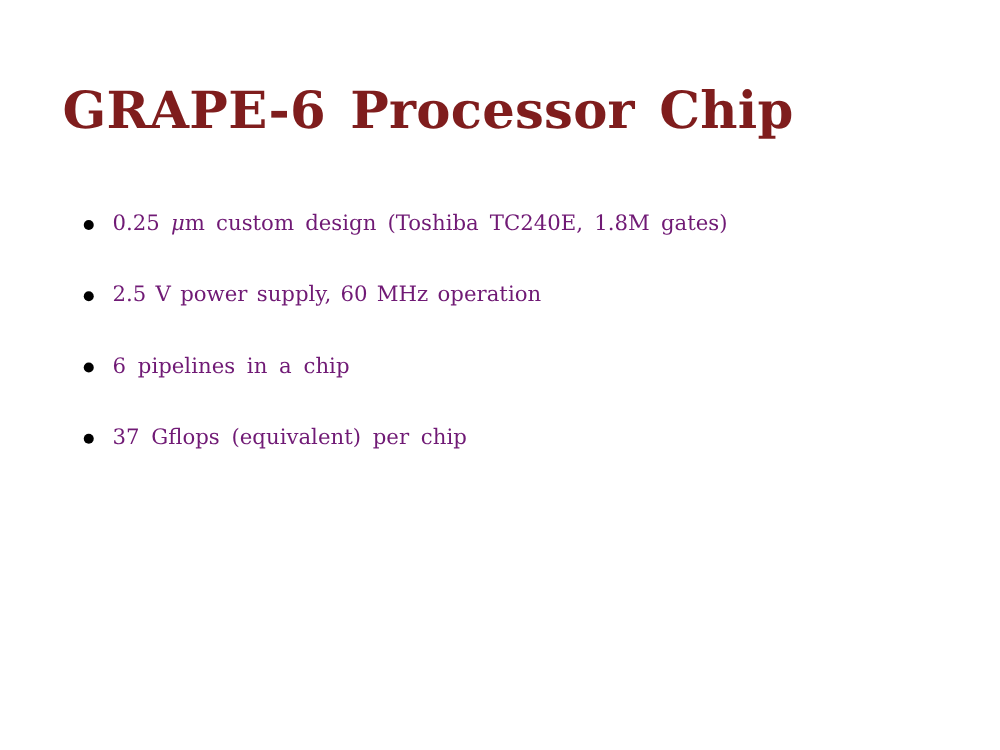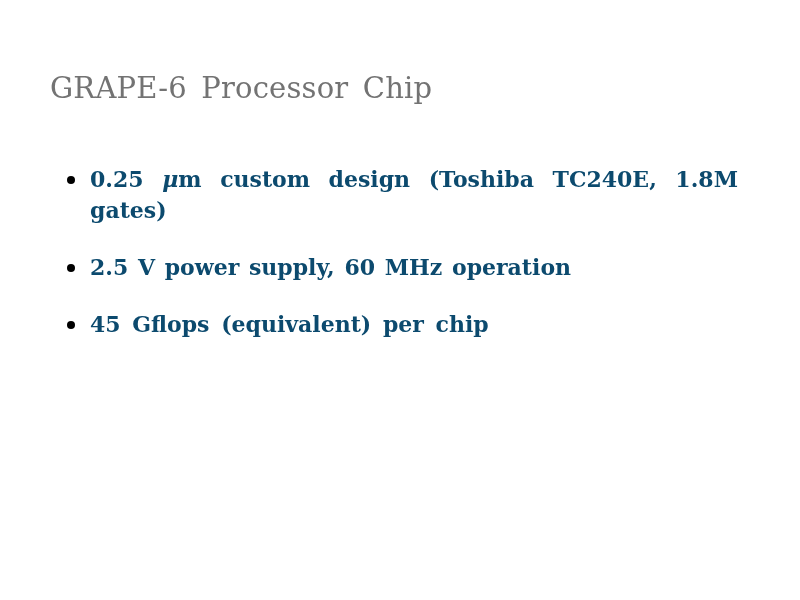--- a/index.html
+++ b/index.html
@@ -23,49 +23,48 @@
     height: 600px;
     background: #ffffff;
   }
 
   
   .slide-title {
     position: absolute;
     left: 50px;
     top: 66px;
     font-family: "DejaVu Serif", "Liberation Serif", serif;
-    font-size: 29px;
+    font-size: 41px;
     line-height: 44px;
-    font-weight: 400;
+    font-weight: 700;
     letter-spacing: 0.2px;
     word-spacing: 5px;
     white-space: nowrap;
-    color: #737373;
+    color: #7f1d1d;
   }
 
   
   .bullet-list {
     position: absolute;
     left: 64px;
     top: 164px;
     width: 690px;
     margin: 0;
     padding: 0;
     list-style: none;
   }
 
   .bullet-item {
     position: relative;
     padding-left: 26px;
     margin: 0 0 26px 0;
-    font-size: 22px;
+    font-size: 17px;
     line-height: 31px;
     font-family: "DejaVu Serif", "Liberation Serif", serif;
-    color: #0c4a6e;
-    font-weight: bold;
+    color: #701a75;
   }
 
   .bullet-item:last-child {
     margin-bottom: 0;
   }
 
   .bullet-marker {
     position: absolute;
     left: 3px;
     top: 12px;
@@ -110,22 +109,26 @@
     <li class="bullet-item wide">
       <span class="bullet-marker"></span>
       <span class="bullet-text"><span>0.25 </span><span class="mu">μ</span><span>m custom design (Toshiba TC240E, 1.8M gates)</span></span>
     </li>
 
     <li class="bullet-item">
       <span class="bullet-marker"></span>
       <span class="bullet-text">2.5 V power supply, 60 MHz operation</span>
     </li>
 
+    <li class="bullet-item loose">
+      <span class="bullet-marker"></span>
+      <span class="bullet-text">6 pipelines in a chip</span>
+    </li>
 
     <li class="bullet-item loose">
       <span class="bullet-marker"></span>
-      <span class="bullet-text">45 Gflops (equivalent) per chip</span>
+      <span class="bullet-text">37 Gflops (equivalent) per chip</span>
     </li>
 
 
   </ul>
 
 </div>
 
 </body></html>

